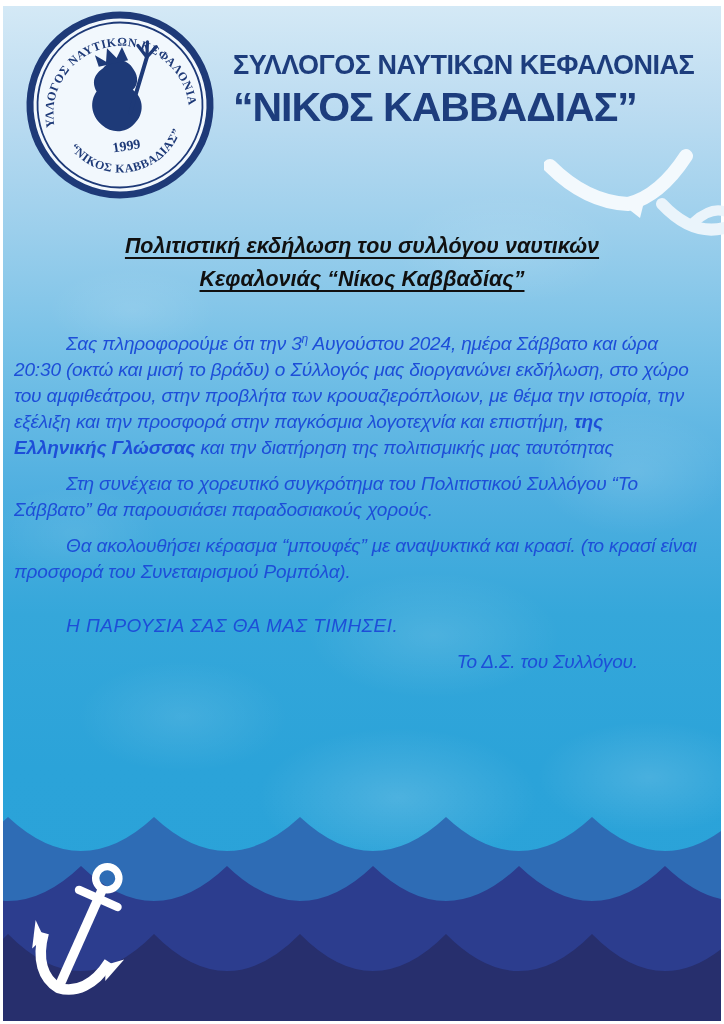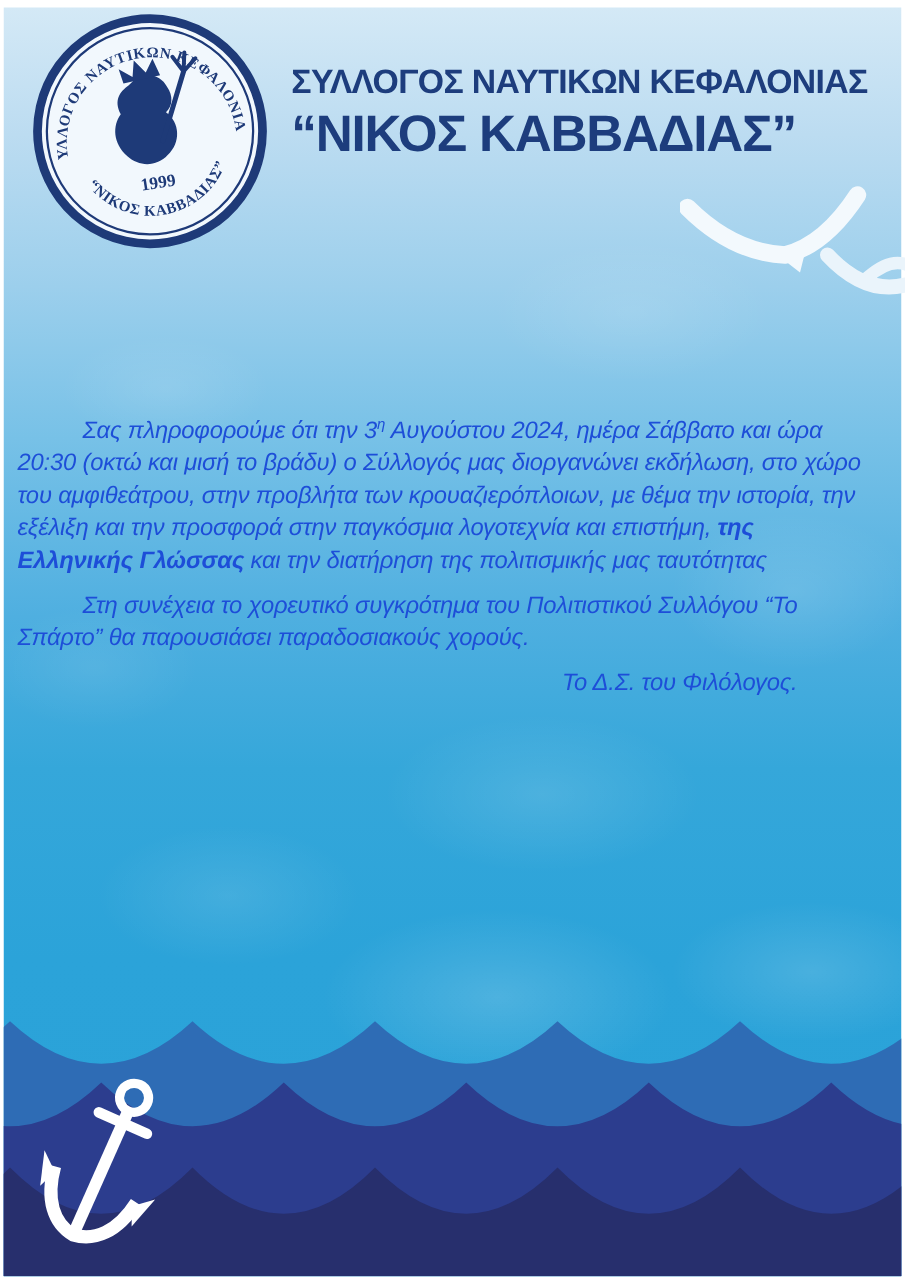--- a/index.html
+++ b/index.html
@@ -85,25 +85,31 @@
     <div class="header-line2">“ΝΙΚΟΣ ΚΑΒΒΑΔΙΑΣ”</div>
   </div>
 
   <svg class="gulls" viewBox="0 0 180 115">
     <path d="M6 24 Q 42 60 84 62 Q 116 54 142 14" fill="none" stroke="#f3f9fd" stroke-width="14" stroke-linecap="round"></path>
     <path d="M78 62 L96 76 L100 60 Z" fill="#f3f9fd"></path>
     <path d="M118 62 Q 148 94 180 86" fill="none" stroke="#eaf4fb" stroke-width="12" stroke-linecap="round"></path>
     <path d="M150 80 Q 168 64 182 70" fill="none" stroke="#eaf4fb" stroke-width="10" stroke-linecap="round"></path>
   </svg>
 
+  <div class="title">
+    <div><span>Πολιτιστική  εκδήλωση του συλλόγου ναυτικών</span></div>
+    <div><span>Κεφαλονιάς “Νίκος Καββαδίας”</span></div>
+  </div>
 
   <div class="content">
     <p><span>Σας πληροφορούμε ότι την 3</span><sup>η</sup><span> Αυγούστου 2024, ημέρα Σάββατο και ώρα 20:30 (οκτώ και μισή το βράδυ) ο Σύλλογός μας διοργανώνει εκδήλωση, στο χώρο του αμφιθεάτρου, στην προβλήτα των κρουαζιερόπλοιων, με θέμα την ιστορία, την εξέλιξη και την  προσφορά στην παγκόσμια λογοτεχνία και επιστήμη, </span><b>της Ελληνικής Γλώσσας</b><span> και την διατήρηση της πολιτισμικής μας ταυτότητας</span></p>
-    <p>Στη συνέχεια το χορευτικό συγκρότημα του Πολιτιστικού Συλλόγου “Το Σπάρτο” θα παρουσιάσει παραδοσιακούς χορούς.</p>
-    <p class="signature">Το Δ.Σ. του Φιλόλογος.</p>
+    <p>Στη συνέχεια το χορευτικό συγκρότημα του Πολιτιστικού Συλλόγου “Το Σάββατο” θα παρουσιάσει παραδοσιακούς χορούς.</p>
+    <p>Θα ακολουθήσει κέρασμα “μπουφές” με αναψυκτικά  και κρασί. (το κρασί είναι προσφορά του Συνεταιρισμού Ρομπόλα).</p>
+    <p class="closing">Η ΠΑΡΟΥΣΙΑ ΣΑΣ ΘΑ ΜΑΣ ΤΙΜΗΣΕΙ.</p>
+    <p class="signature">Το Δ.Σ. του Συλλόγου.</p>
   </div>
 
   <svg class="waves" viewBox="0 0 718 238" preserveAspectRatio="none">
     <path d="M -141 34 Q -68 102 5 34 Q 78 102 151 34 Q 224 102 297 34 Q 370 102 443 34 Q 516 102 589 34 Q 662 102 735 34 L 735 238 L -141 238 Z" fill="#2e6cb5"></path>
     <path d="M -68 83 Q 5 153 78 83 Q 151 153 224 83 Q 297 153 370 83 Q 443 153 516 83 Q 589 153 662 83 Q 735 153 808 83 L 808 238 L -68 238 Z" fill="#2c3d8e"></path>
     <path d="M -141 151 Q -68 225 5 151 Q 78 225 151 151 Q 224 225 297 151 Q 370 225 443 151 Q 516 225 589 151 Q 662 225 735 151 L 735 238 L -141 238 Z" fill="#272f6d"></path>
   </svg>
 
   <svg class="anchor" viewBox="0 0 100 150">
     <circle cx="50" cy="16" r="11" fill="none" stroke="#ffffff" stroke-width="7"></circle>

